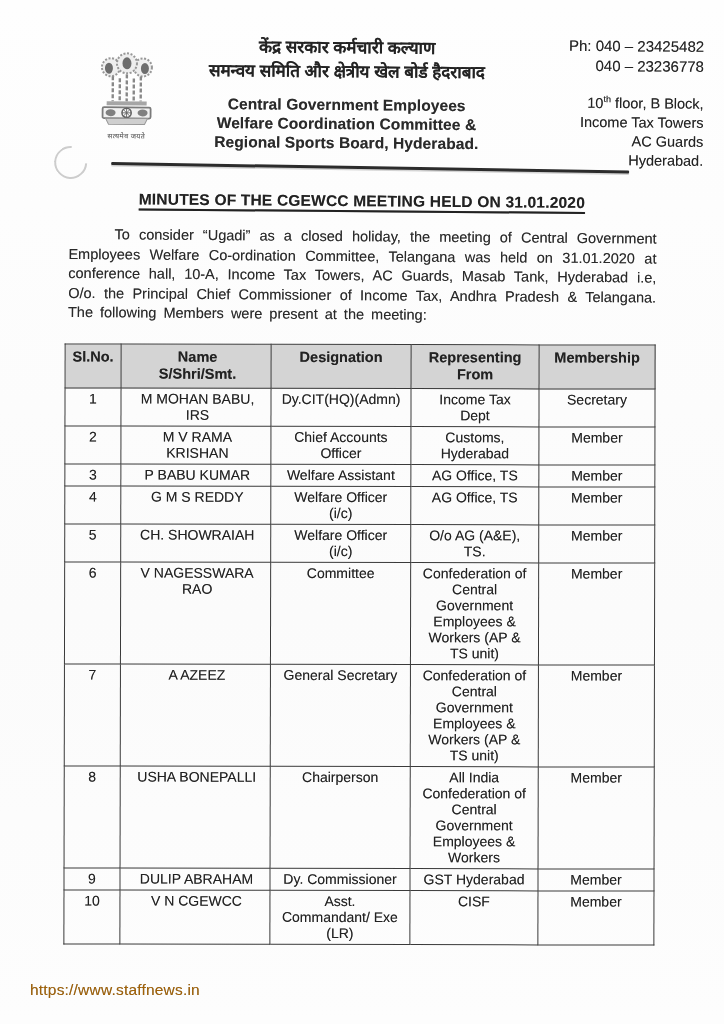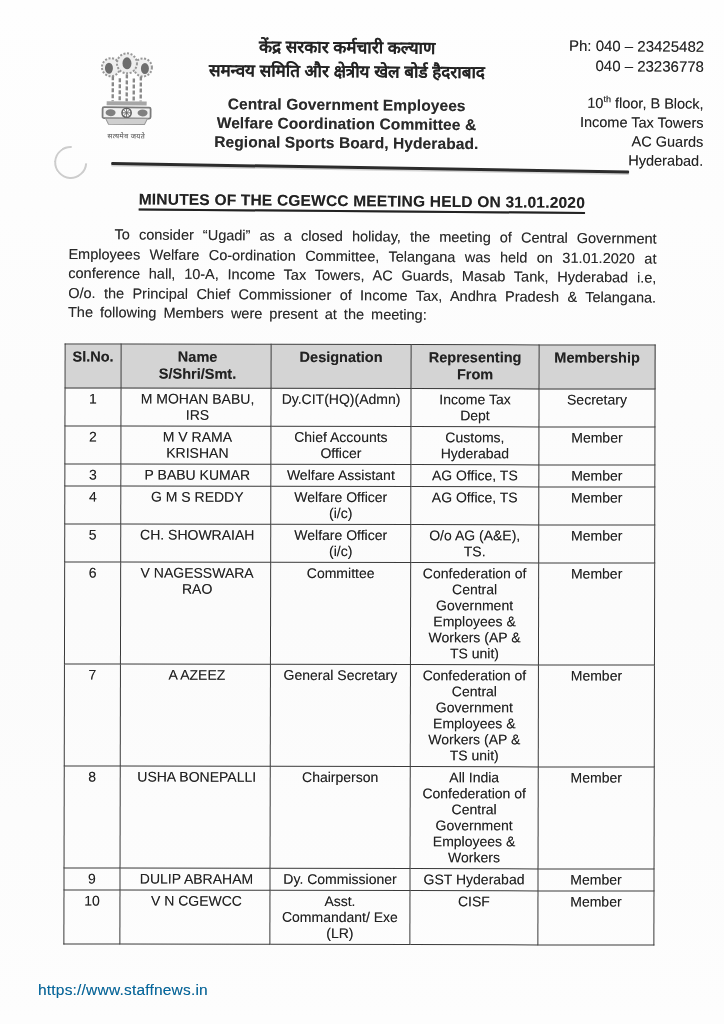--- a/index.html
+++ b/index.html
@@ -57,22 +57,22 @@
     padding:2px 4px 3px;vertical-align:top;
     font-size:14px;line-height:16px;white-space:pre-line;color:#222;
   }
   th{
     background:#d4d4d4;font-weight:bold;font-size:14.5px;line-height:16.5px;
     padding-top:4px;padding-bottom:6px;
   }
   .c{text-align:center;}
   .l{text-align:center;padding-left:7px;}
   .footer{
-    position:absolute;left:30px;top:981px;font-size:15.5px;color:#0369a1;
-    letter-spacing:0.2px;text-shadow:0 0 0.4px rgba(40,40,40,0.4);margin-left:8px;
+    position:absolute;left:30px;top:981px;font-size:15.5px;color:#a16207;
+    letter-spacing:0.2px;text-shadow:0 0 0.4px rgba(40,40,40,0.4);
   }
 </style>
 </head>
 <body>
 
 <div class="page">
 
   <div class="top">
 
     <div class="emblem">

